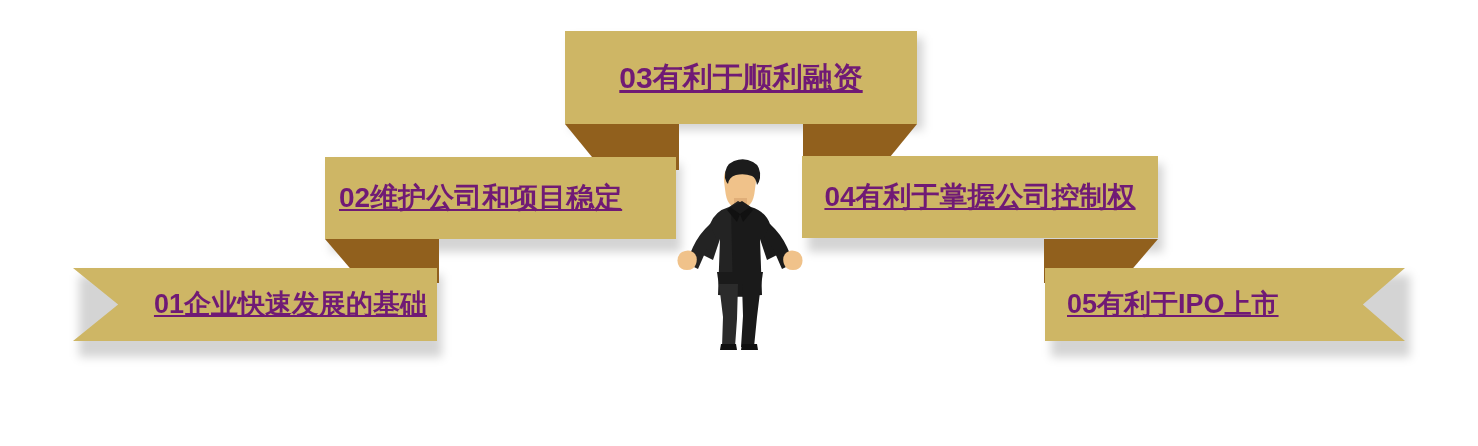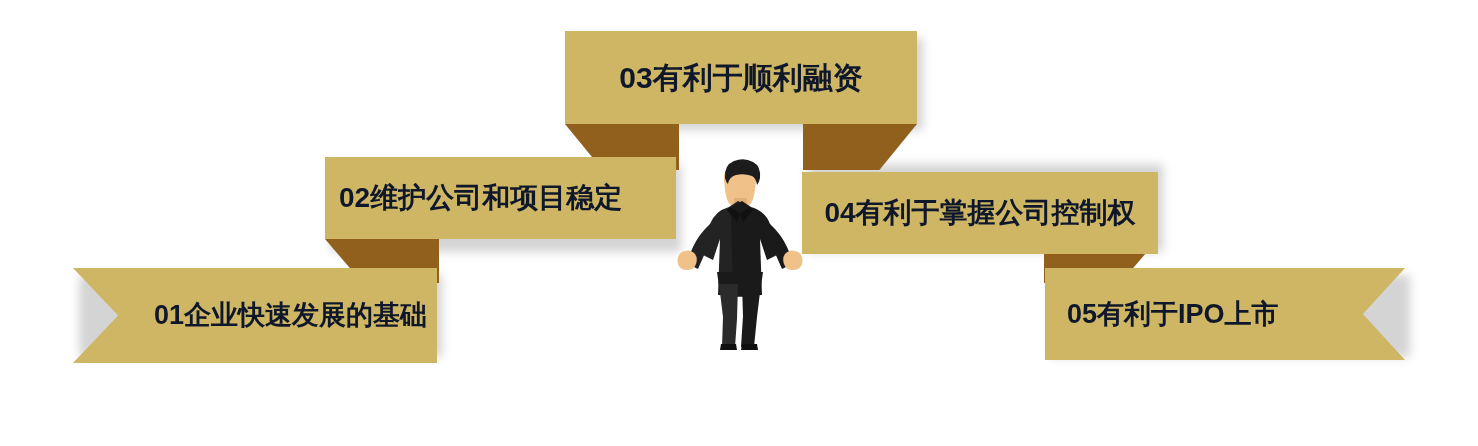--- a/index.html
+++ b/index.html
@@ -13,23 +13,24 @@
 
   
   .banner{
     position:absolute;
     display:flex;align-items:center;
     box-sizing:border-box;
     z-index:3;
   }
   .banner .label{
     font-weight:bold;
-    color:#0f172a;
+    color:#701a75;
     white-space:nowrap;
     line-height:1;
+    text-decoration:underline;
   }
   
   .bar-plain{background:var(--gold);}
   
   .bar-notch-left{
     background:var(--gold);
     -webkit-clip-path:polygon(0 0, 100% 0, 100% 100%, 0 100%, 12.4% 50%);
     clip-path:polygon(0 0, 100% 0, 100% 100%, 0 100%, 12.4% 50%);
   }
   
@@ -88,29 +89,29 @@
   <div class="fold fold-right" style="--brown:#91601D;left:1044px;top:239px;width:114px;height:44px;"></div>
 
   <div class="banner bar-plain" style="--gold:#CEB665;left:565px;top:31px;width:352px;height:93px;justify-content:center;padding:0 18px;">
     <span class="label" style="font-size:30px;">03有利于顺利融资</span>
   </div>
 
   <div class="banner bar-plain" style="--gold:#CEB665;left:325px;top:157px;width:351px;height:82px;padding:0 14px;">
     <span class="label" style="font-size:28px;">02维护公司和项目稳定</span>
   </div>
 
-  <div class="banner bar-plain" style="--gold:#CEB665;left:802px;top:172px;width:356px;height:82px;justify-content:center;padding:0 12px;">
+  <div class="banner bar-plain" style="--gold:#CEB665;left:802px;top:156px;width:356px;height:82px;justify-content:center;padding:0 12px;">
     <span class="label" style="font-size:28px;">04有利于掌握公司控制权</span>
   </div>
 
-  <div class="banner bar-notch-left" style="--gold:#CEB665;left:73px;top:268px;width:364px;height:95px;justify-content:flex-end;padding:0 10px 0 0;">
+  <div class="banner bar-notch-left" style="--gold:#CEB665;left:73px;top:268px;width:364px;height:73px;justify-content:flex-end;padding:0 10px 0 0;">
     <span class="label" style="font-size:27px;">01企业快速发展的基础</span>
   </div>
 
-  <div class="banner bar-notch-right" style="--gold:#CEB665;left:1045px;top:268px;width:360px;height:92px;justify-content:flex-start;padding:0 0 0 22px;">
+  <div class="banner bar-notch-right" style="--gold:#CEB665;left:1045px;top:268px;width:360px;height:73px;justify-content:flex-start;padding:0 0 0 22px;">
     <span class="label" style="font-size:27px;">05有利于IPO上市</span>
   </div>
 
   <div id="figure">
     <svg viewBox="0 0 136 196" xmlns="http://www.w3.org/2000/svg">
 
       <path d="M56 12 q12 -9 24 0 q5 5 4 13 l-1 8 q-1 10 -4 14 q-5 7 -11 7 q-6 0 -11 -7 q-3 -4 -4 -14 l-1 -8 q-1 -8 4 -13 Z" fill="#F0C28A"></path>
       <path d="M53 22 q-1 -13 9 -17 q10 -4 19 1 q8 4 7 16 q-1 5 -3 7 q-1 -7 -5 -9 q-8 -3 -16 -1 q-7 2 -8 9 q-2 -2 -3 -6 Z" fill="#1C1C1C"></path>
 
       <rect x="62" y="42" width="13" height="12" fill="#E0AE78"></rect>

